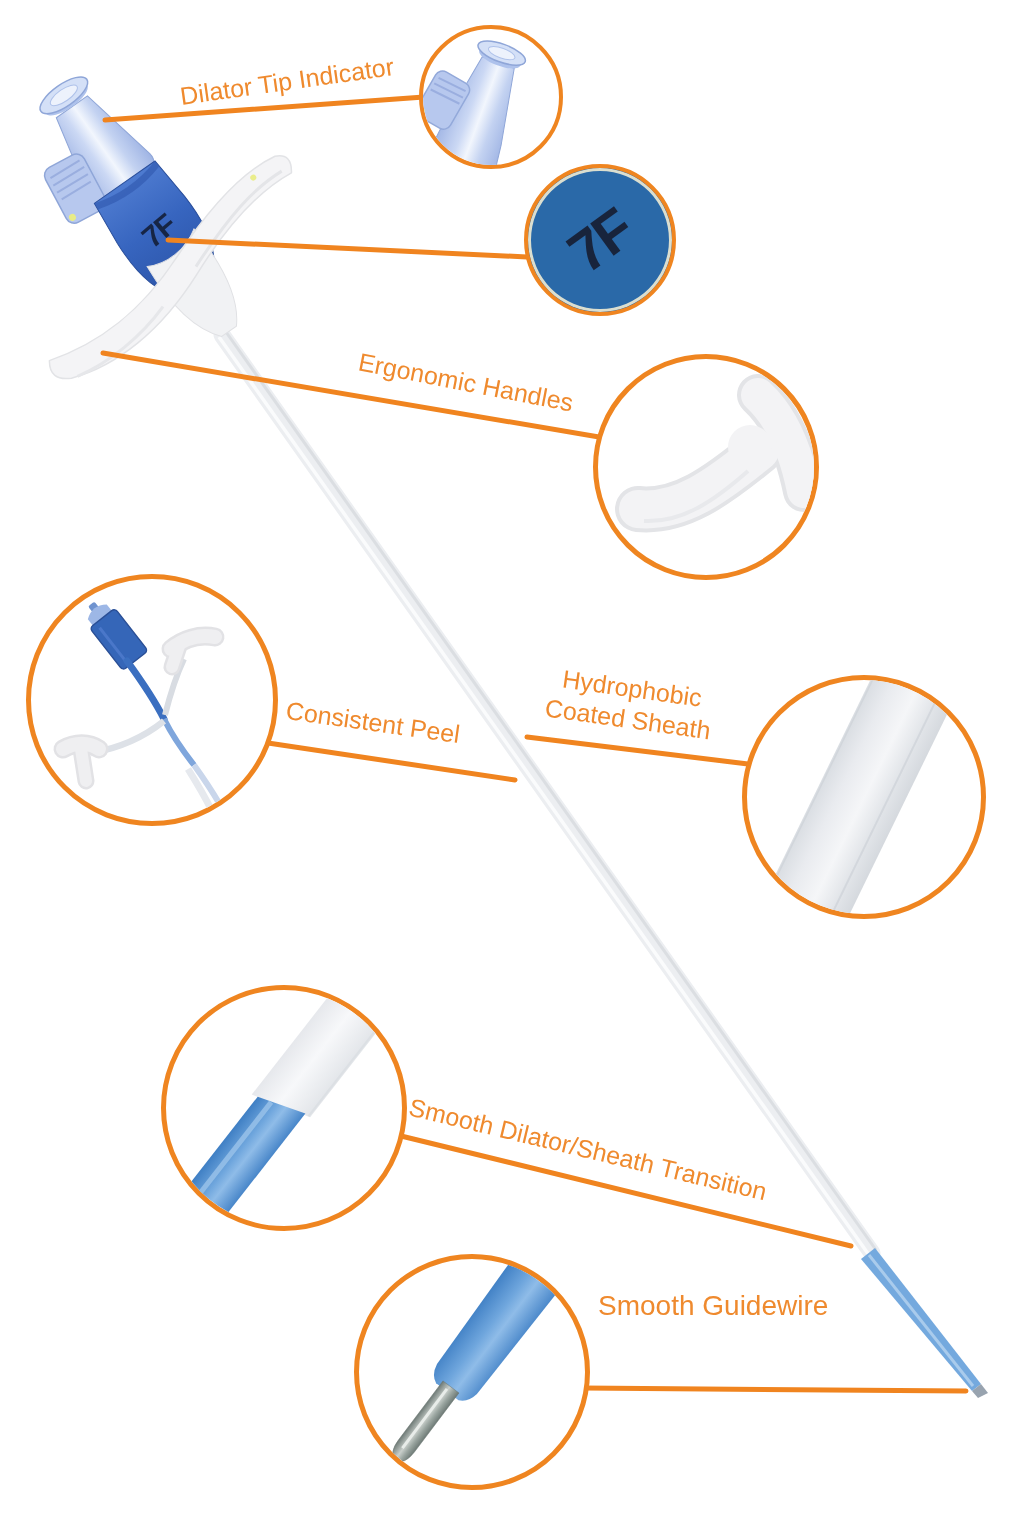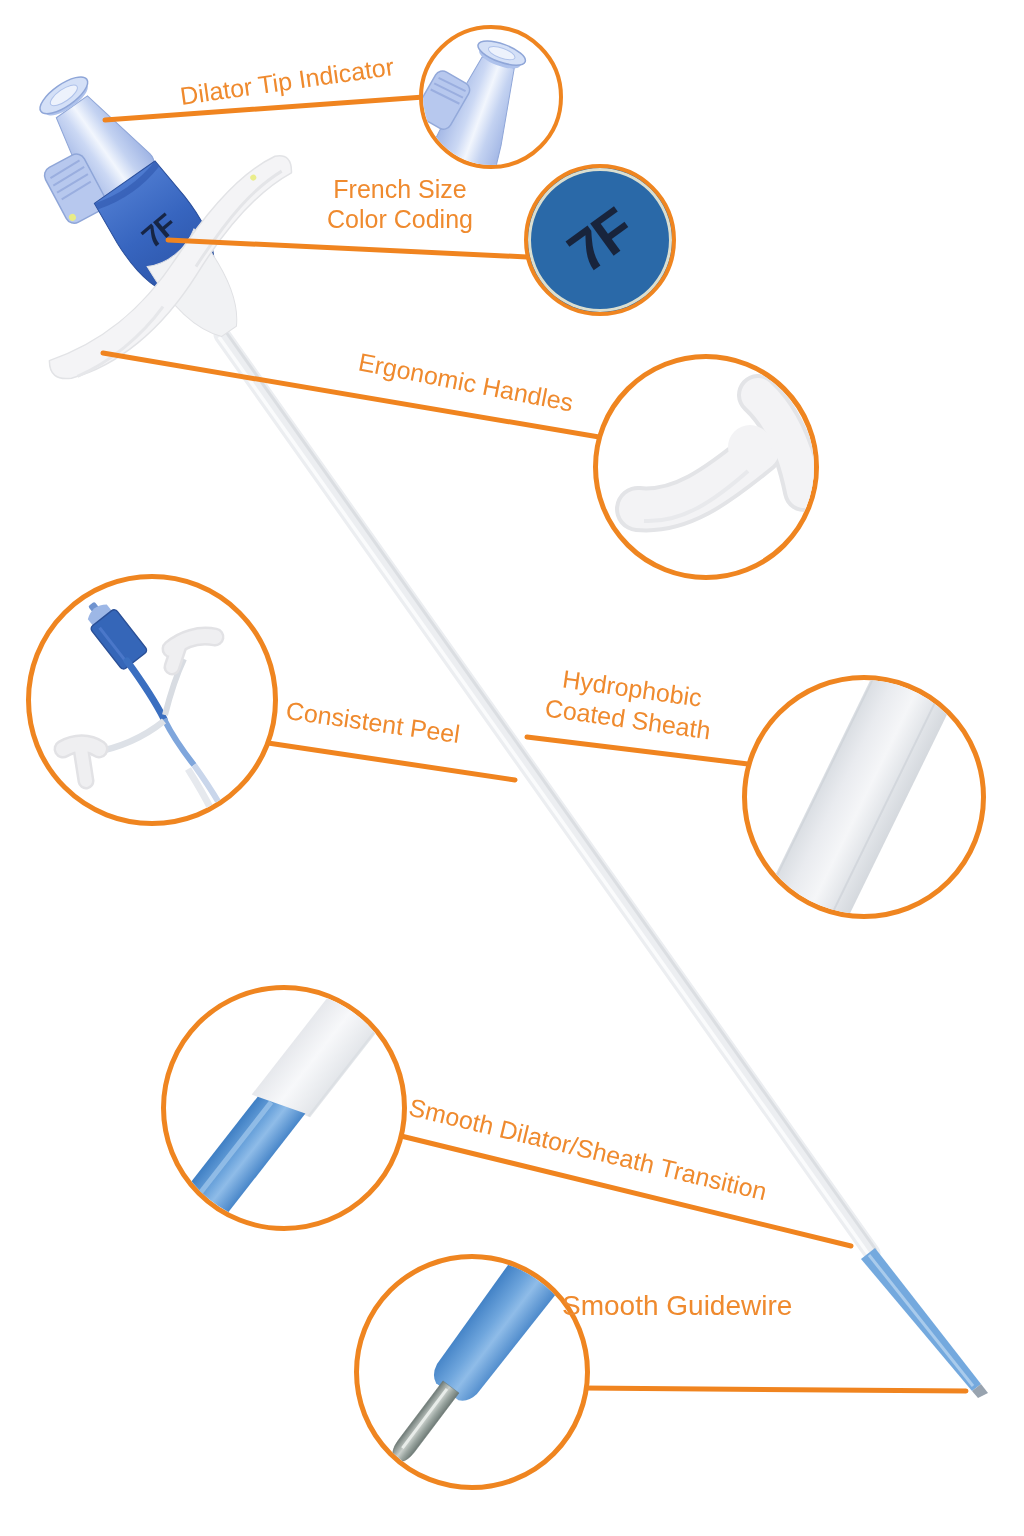--- a/index.html
+++ b/index.html
@@ -216,39 +216,35 @@
         <path d="M -10,30 L 10,30 L 10,104 Q 10,120 0,122 Q -10,120 -10,104 Z" fill="url(#g-metal)" stroke="#6B7672" stroke-width="0.5"></path>
         <line x1="-2" y1="34" x2="-2" y2="108" stroke="#E8ECE9" stroke-width="3"></line>
       </g>
     </svg>
   </div>
 
   <div class="label" style="left:287px; top:81px; transform:translate(-50%,-50%) rotate(-8deg);">
     <span>Dilator Tip Indicator</span>
   </div>
 
-  <div class="label center2" style="left:400px; top:204px; transform:translate(-50%,-50%);">
-    <div>French Size</div>
-    <div>Color Coding</div>
-  </div>
 
   <div class="label" style="left:466px; top:382px; transform:translate(-50%,-50%) rotate(11deg);">
     <span>Ergonomic Handles</span>
   </div>
 
   <div class="label" style="left:373px; top:722px; transform:translate(-50%,-50%) rotate(8deg);">
     <span>Consistent Peel</span>
   </div>
 
   <div class="label center2" style="left:630px; top:704px; line-height:31px; transform:translate(-50%,-50%) rotate(8deg);">
     <div>Hydrophobic</div>
     <div>Coated Sheath</div>
   </div>
 
   <div class="label" style="left:588px; top:1149px; transform:translate(-50%,-50%) rotate(13.5deg);">
     <span>Smooth Dilator/Sheath Transition</span>
   </div>
 
-  <div class="label" style="left:562px; top:1289px; font-size:28px; line-height:34px;">
+  <div class="label" style="left:598px; top:1289px; font-size:28px; line-height:34px;">
     <div>Smooth Guidewire</div>
   </div>
 
 </div>
 
 </body></html>

